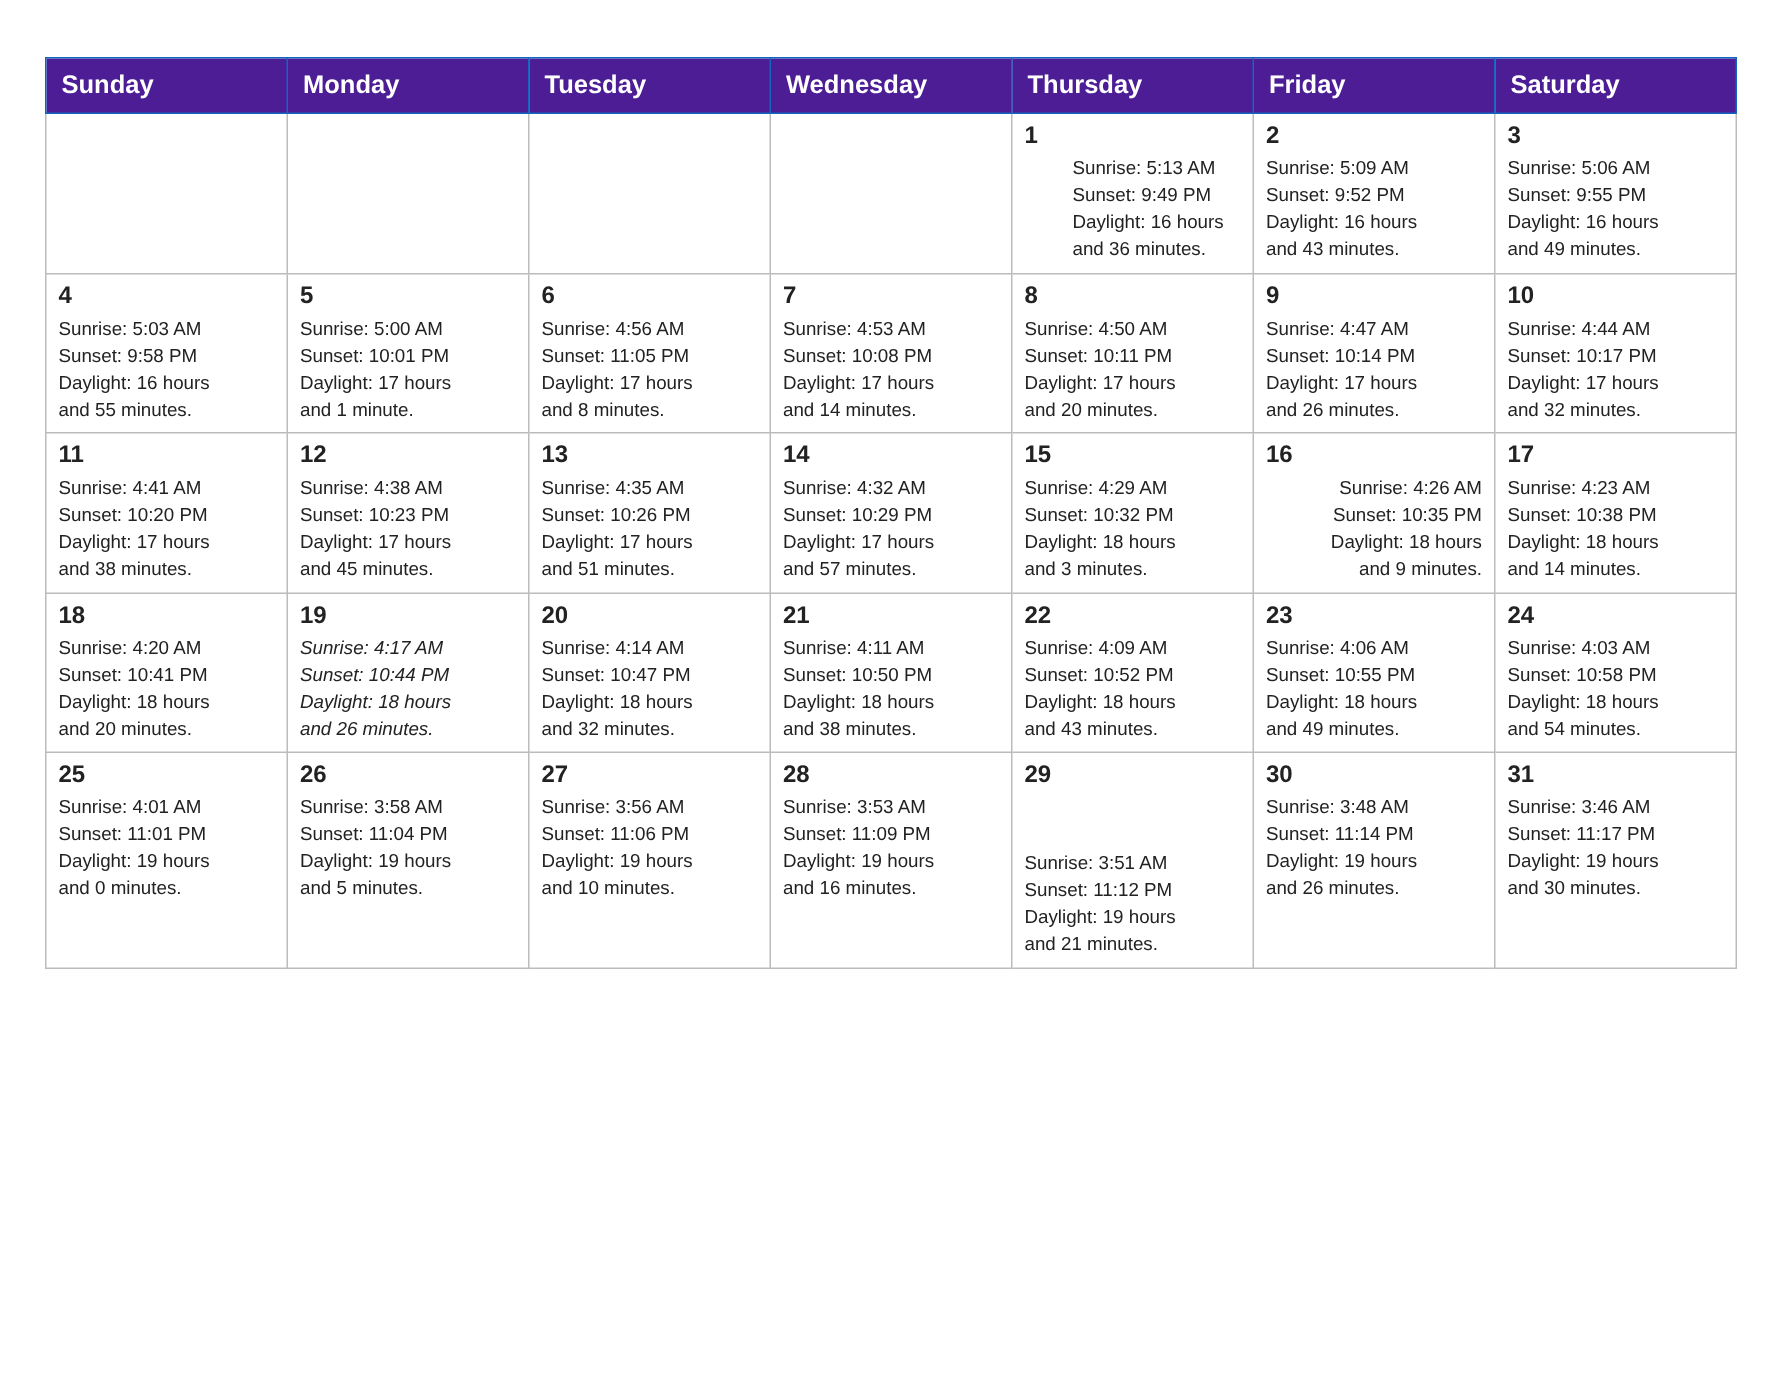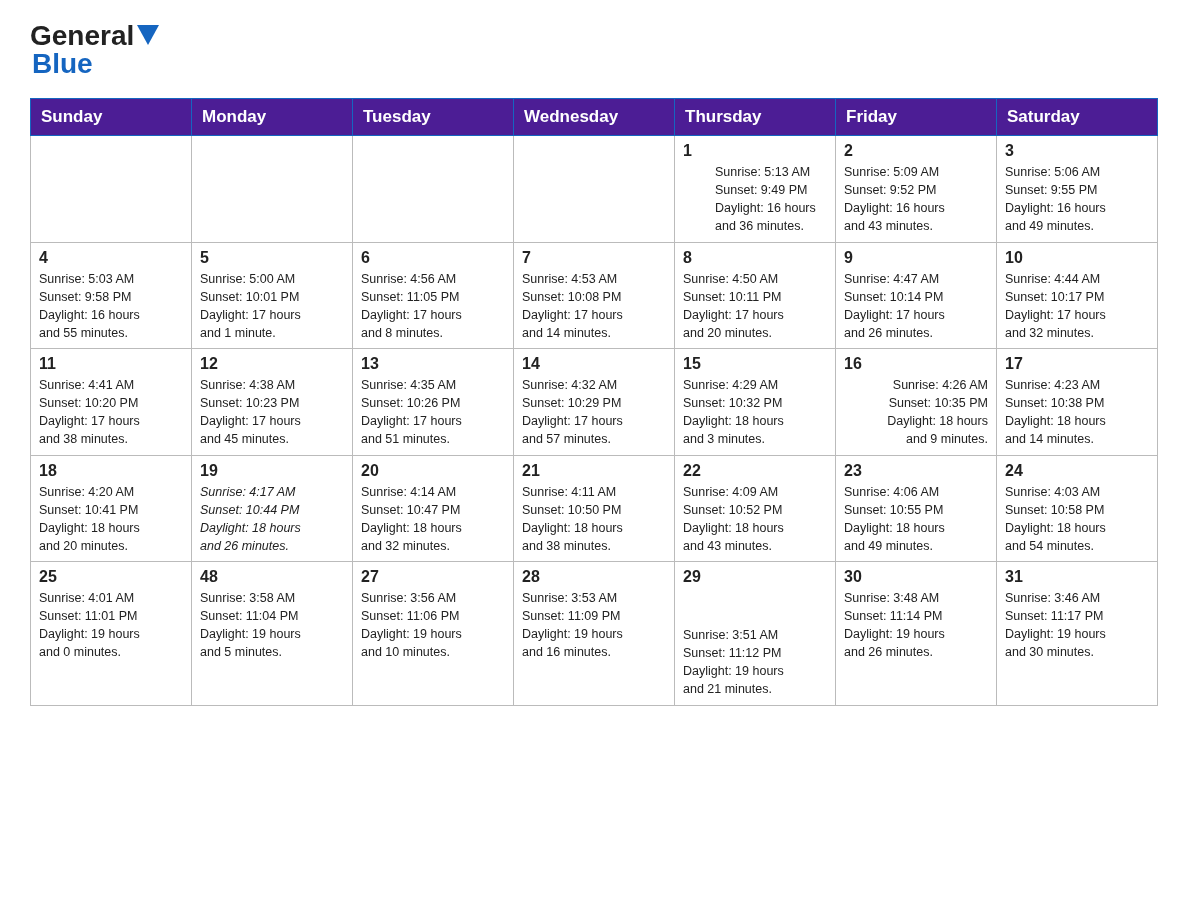--- a/index.html
+++ b/index.html
@@ -94,27 +94,20 @@
       font-weight: bold;
       color: #1565c0;
       margin-top: -4px;
       padding-left: 2px;
     }
   </style>
 </head>
 <body>
 
 <div class="header">
-  <div class="logo-container">
-    <div class="logo-row1">
-      <span style="font-size:28px;font-weight:bold;color:#222;">General</span>
-      <span class="logo-triangle"></span>
-    </div>
-    <div class="logo-row2">Blue</div>
-  </div>
 </div>
 
 <table class="calendar-table">
   <thead>
     <tr>
     <th>Sunday</th>
         <th>Monday</th>
         <th>Tuesday</th>
         <th>Wednesday</th>
         <th>Thursday</th>
@@ -305,21 +298,21 @@
       </tr>
       <tr>
         <td>
           <span class="day-num">25</span>
           <div class="day-info" style="white-space: pre-wrap;">Sunrise: 4:01 AM
 Sunset: 11:01 PM
 Daylight: 19 hours
 and 0 minutes.</div>
         </td>
         <td>
-          <span class="day-num">48</span>
+          <span class="day-num">26</span>
           <div class="day-info" style="white-space: pre-wrap;">Sunrise: 3:58 AM
 Sunset: 11:04 PM
 Daylight: 19 hours
 and 5 minutes.</div>
         </td>
         <td>
           <span class="day-num">27</span>
           <div class="day-info" style="white-space: pre-wrap;">Sunrise: 3:56 AM
 Sunset: 11:06 PM
 Daylight: 19 hours

